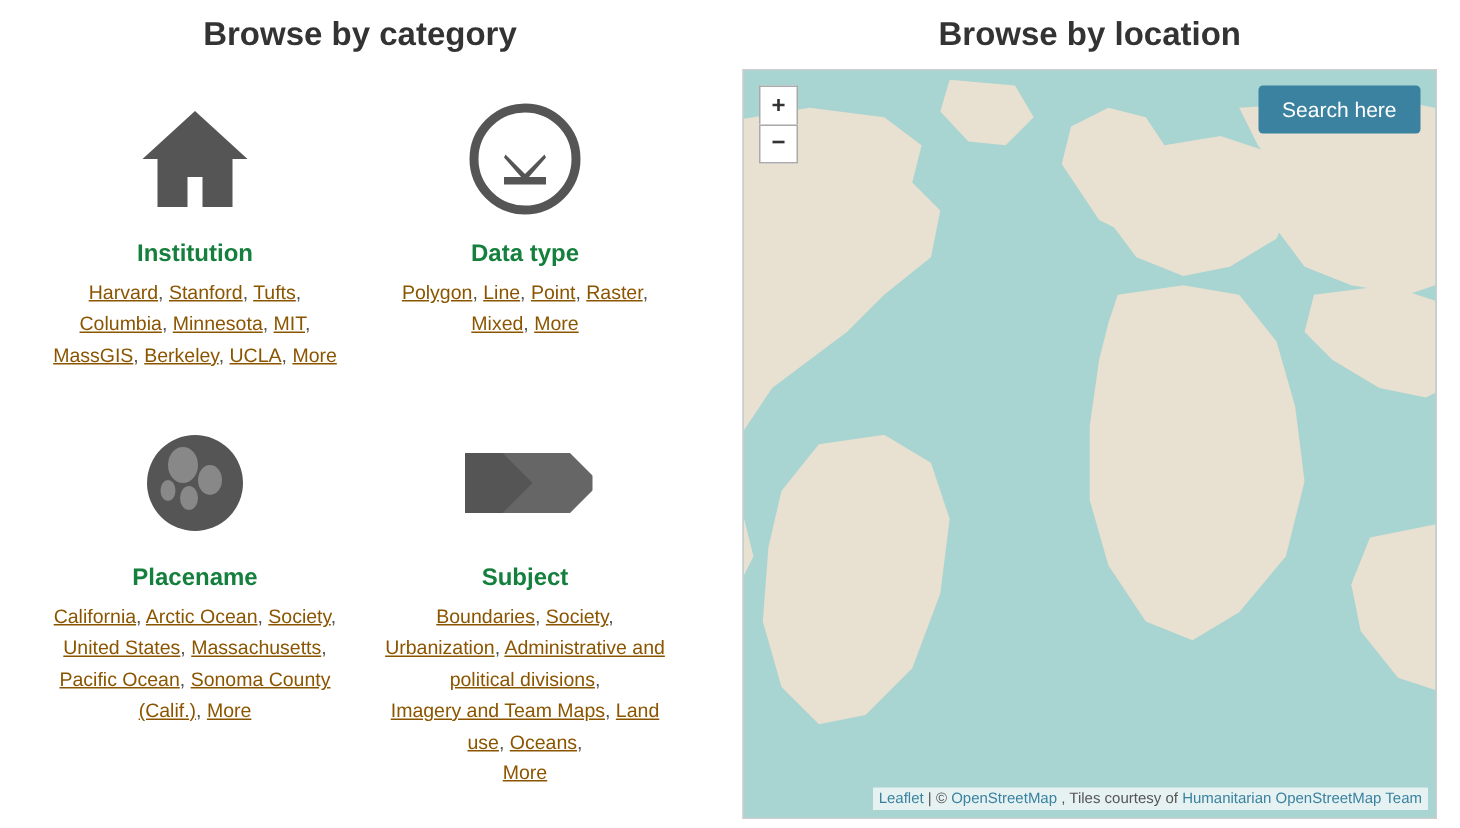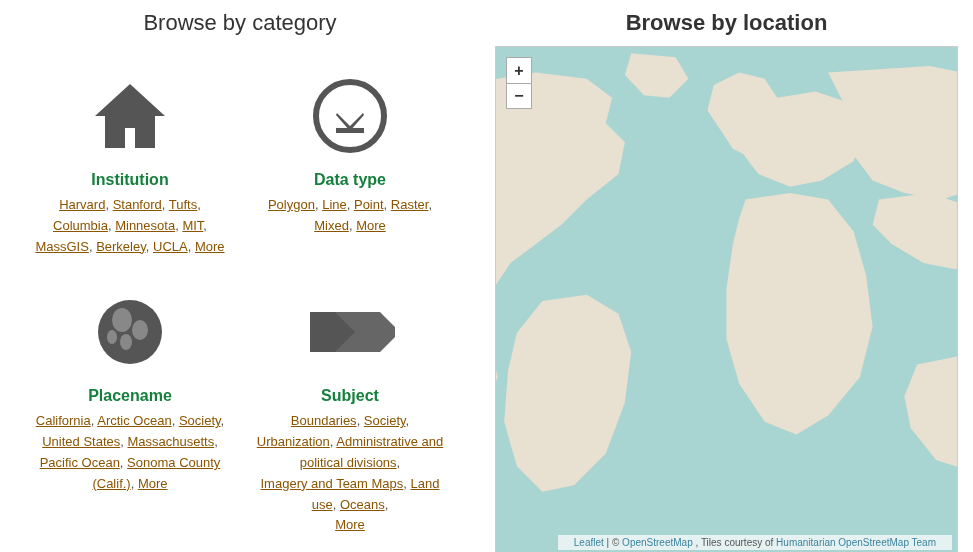--- a/index.html
+++ b/index.html
@@ -16,23 +16,23 @@
     .left-panel {
       width: 480px;
       padding: 10px 20px;
       display: flex;
       flex-direction: column;
       align-items: center;
     }
 
     .left-panel h2 {
       font-size: 22px;
-      font-weight: normal;
+      font-weight: bold;
       color: #333;
-      margin-bottom: 25px;
+      margin-bottom: 15px;
       text-align: left;
     }
 
     .category-grid {
       display: grid;
       grid-template-columns: 1fr 1fr;
       width: 100%;
       gap: 0;
     }
 
@@ -148,21 +148,21 @@
       border-bottom: none;
     }
 
     .map-attribution {
       position: absolute;
       bottom: 5px;
       right: 5px;
       font-size: 10px;
       color: #555;
       background: rgba(255,255,255,0.7);
-      padding: 2px 16px;
+      padding: 2px 4px;
     }
 
     .map-attribution a {
       color: #3b82a0;
       text-decoration: none;
     }
 
     
     .world-map-svg {
       position: absolute;
@@ -294,20 +294,21 @@
       <path d="M 95,200 L 130,195 L 155,210 L 165,240 L 160,280 L 145,320 L 120,345 L 95,350 L 75,330 L 65,295 L 68,255 L 75,225 Z" fill="#e8e0d0"></path>
 
       <path d="M 445,70 L 455,65 L 460,75 L 452,82 L 444,78 Z" fill="#e8e0d0"></path>
     </svg>
 
     <div class="map-zoom-controls">
       <button class="map-zoom-btn">+</button>
       <button class="map-zoom-btn">−</button>
     </div>
 
+    <button class="map-search-btn">Search here</button>
 
     <div class="map-attribution">
       <a>Leaflet</a>
       <span> | © </span>
       <a>OpenStreetMap</a>
       <span>, Tiles courtesy of </span>
       <a>Humanitarian OpenStreetMap Team</a>
     </div>
   </div>
 </div>

